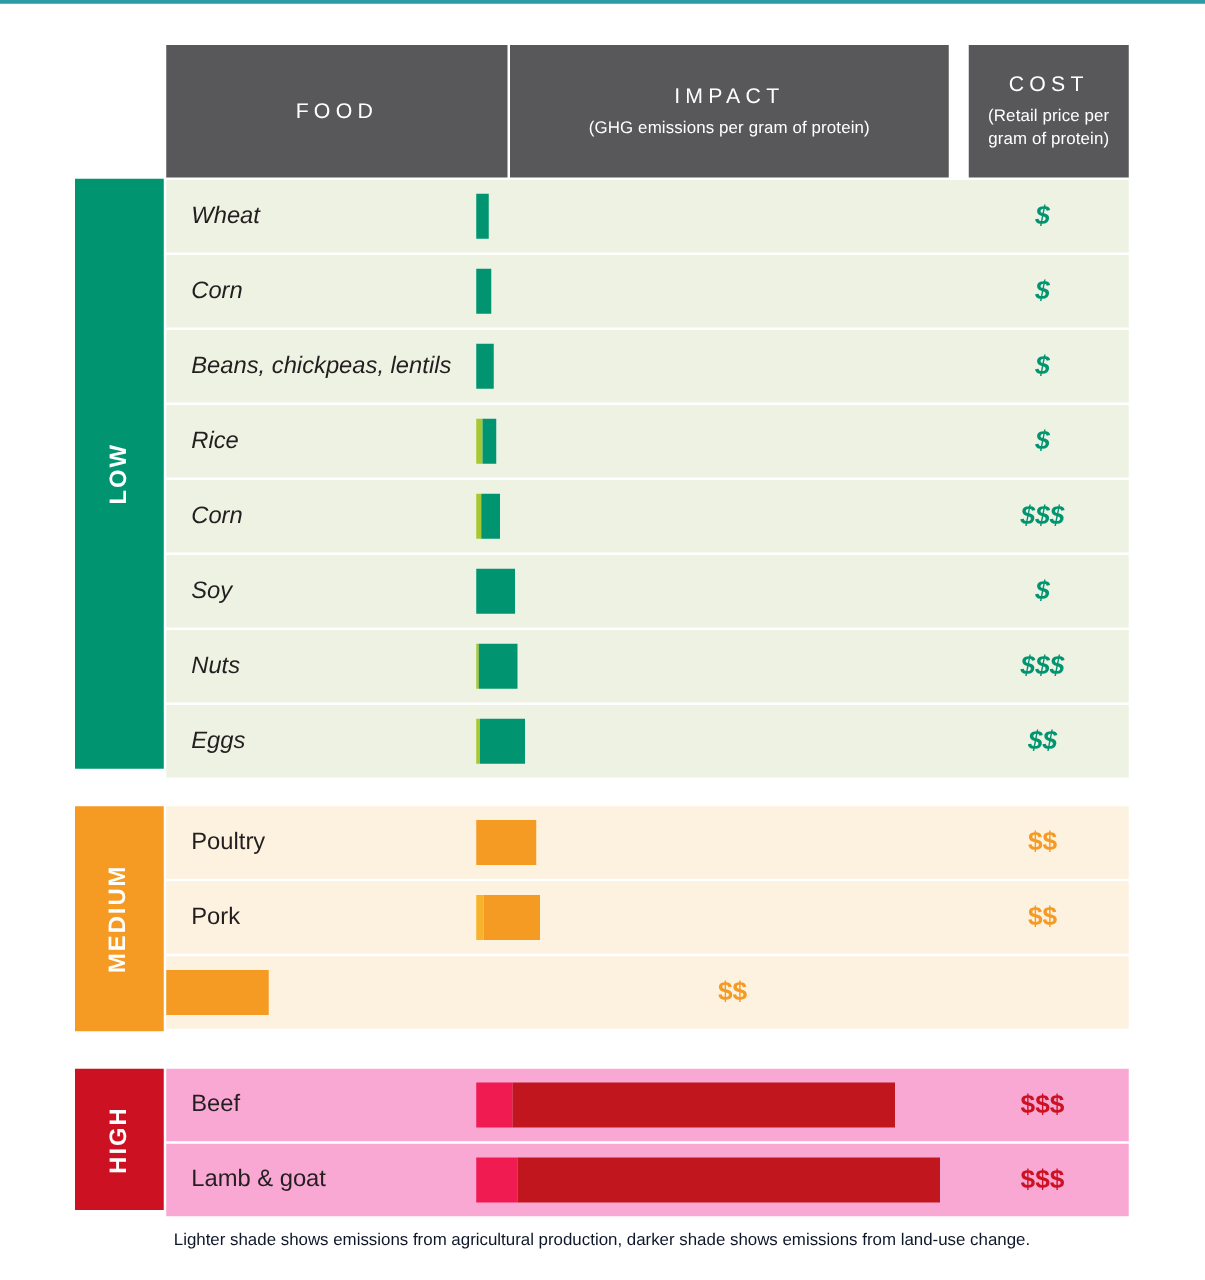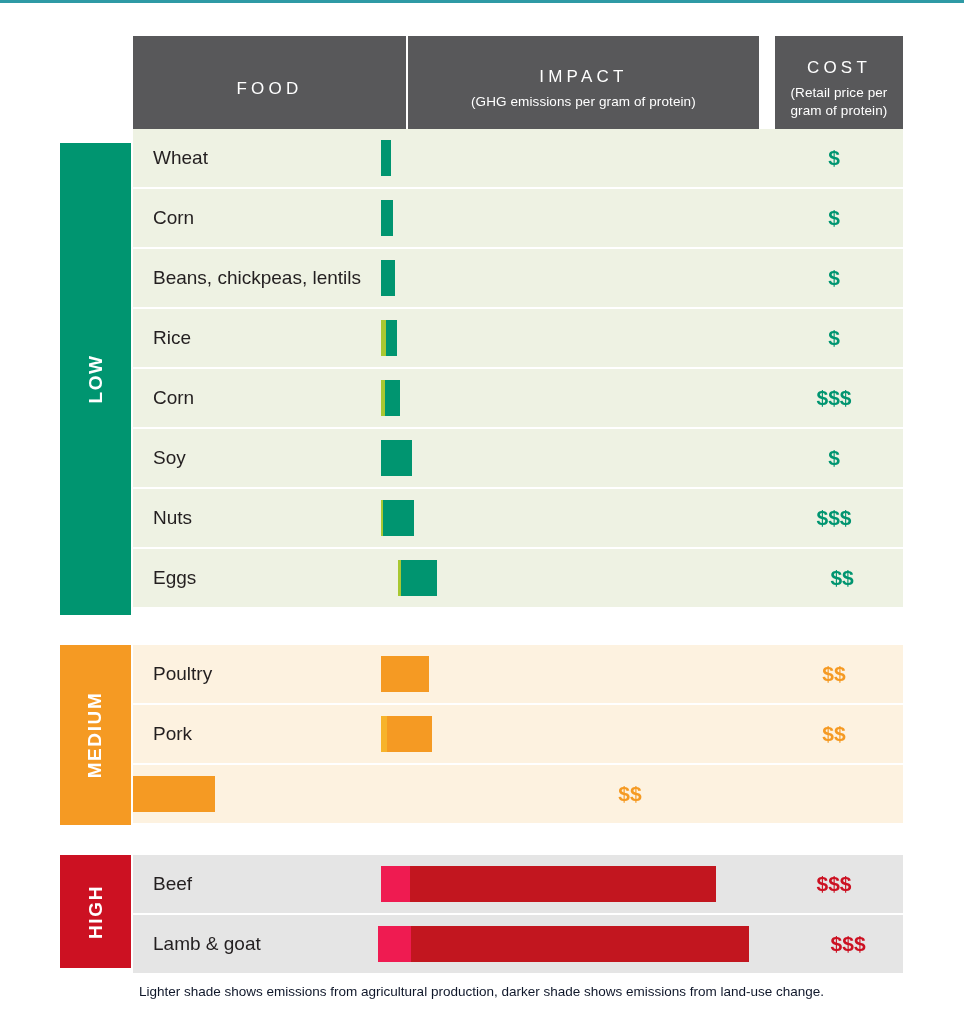--- a/index.html
+++ b/index.html
@@ -45,32 +45,32 @@
   .tab span{
     transform:rotate(-90deg);white-space:nowrap;
     color:#ffffff;font-weight:bold;font-size:19px;letter-spacing:1.6px;
   }
   #tab-low{top:143px;height:472px;background:#009570;}
   #tab-medium{top:645px;height:180px;background:#f59a23;}
   #tab-high{top:855px;height:113px;background:#cc1122;}
 
   
   .group{position:absolute;left:133px;width:770px;}
-  #group-low{top:129px;}
+  #group-low{top:144px;font-style:italic;}
   #group-medium{top:645px;}
   #group-high{top:855px;}
 
   .row{
     position:relative;width:770px;height:58px;
     display:flex;align-items:center;margin-bottom:2px;
   }
-  .row:last-child{margin-bottom:0;gap:44px;}
+  .row:last-child{margin-bottom:0;}
   #group-low .row{background:#eef2e3;}
   #group-medium .row{background:#fdf2e0;}
-  #group-high .row{background:#e5e5e5;}
+  #group-high .row{background:#f9a8d4;}
 
   .food-label{
     width:248px;padding-left:20px;box-sizing:border-box;
     font-size:19px;color:#231f20;white-space:nowrap;
   }
   .bar-wrap{
     width:384px;height:58px;position:relative;
     display:flex;align-items:center;
   }
   .bar{display:flex;height:36px;}

